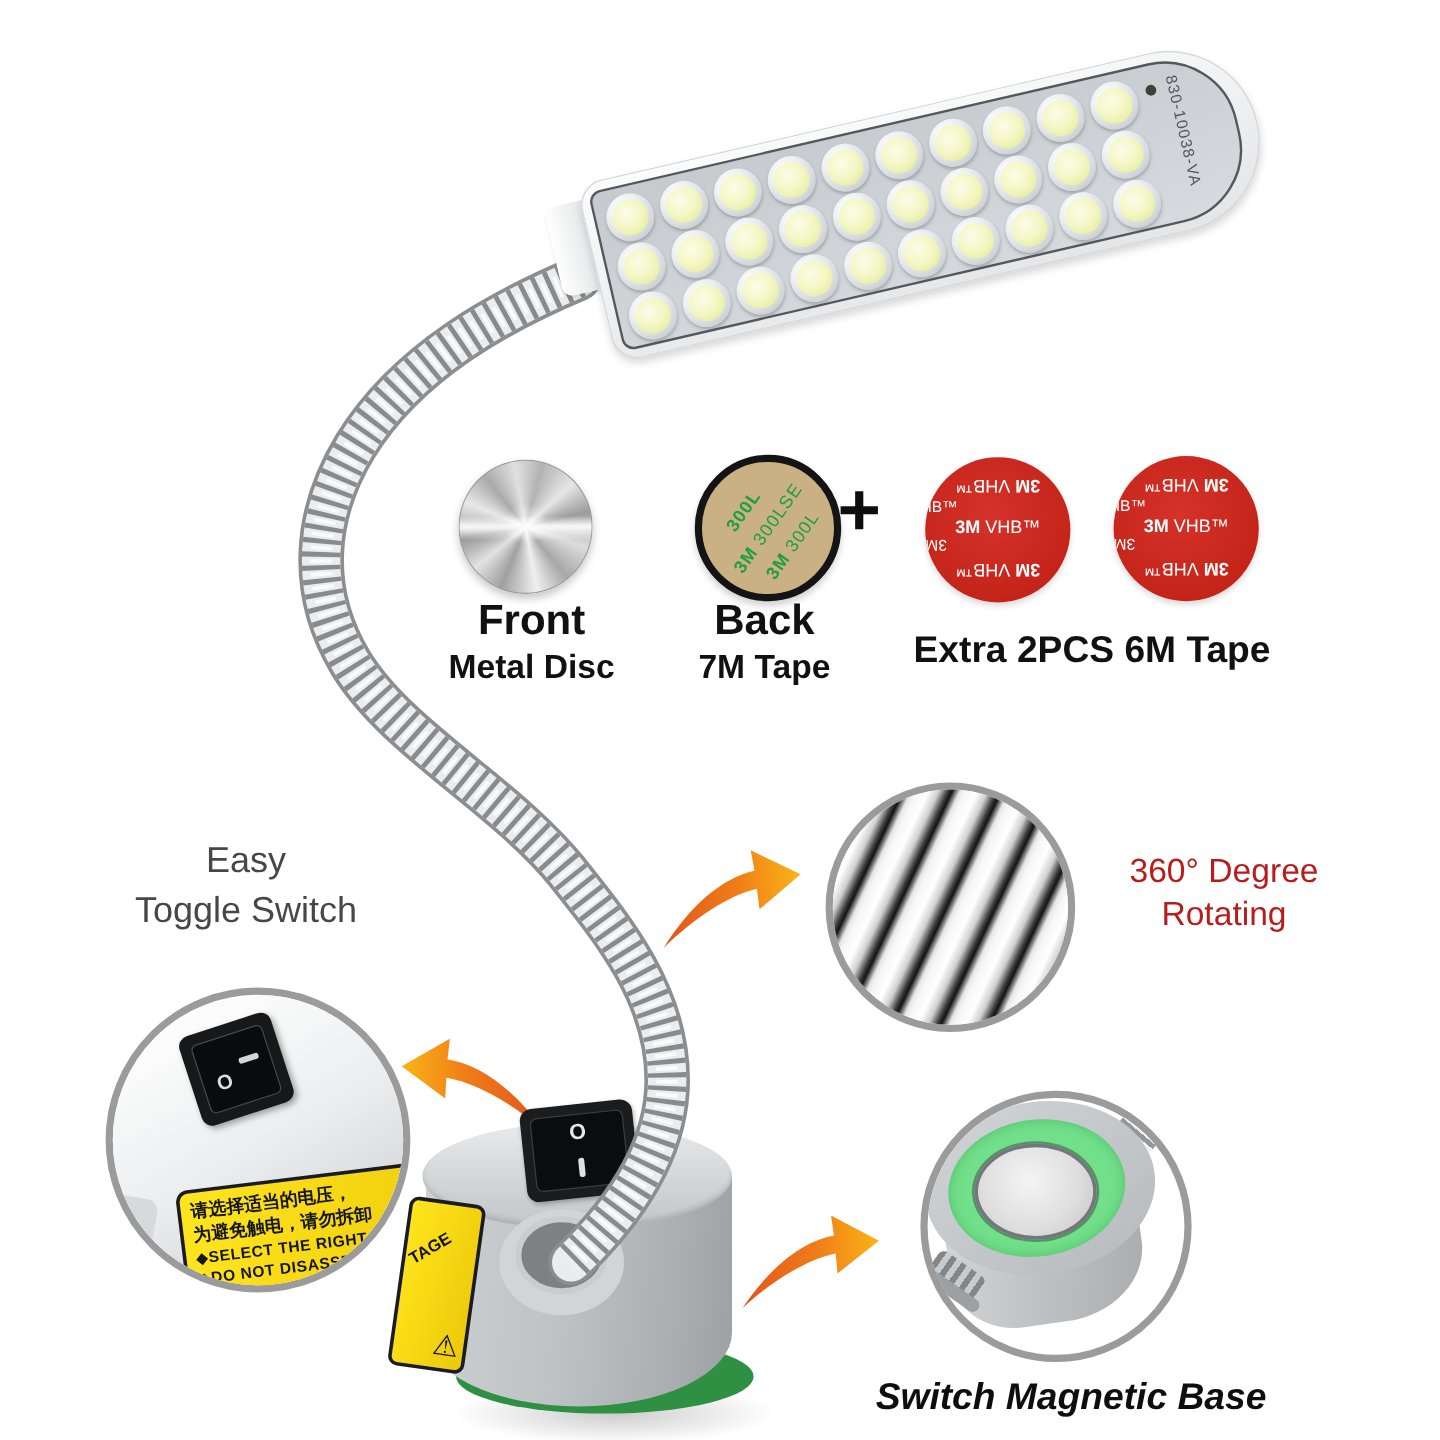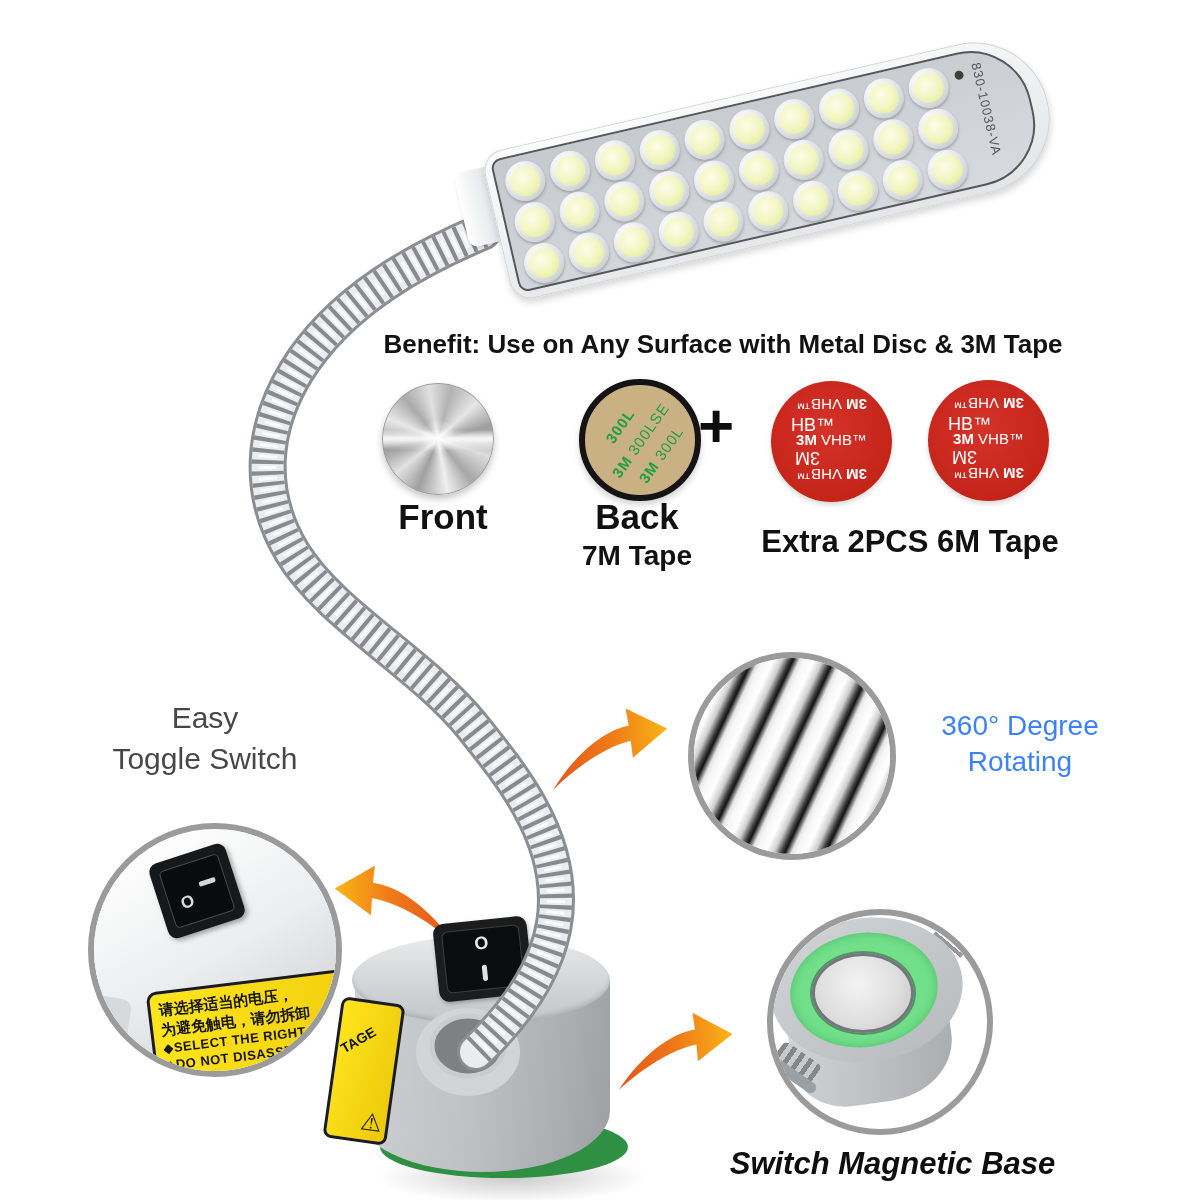--- a/index.html
+++ b/index.html
@@ -28,27 +28,27 @@
     gap:8px;transform:rotate(-55deg);}
   .lse-line{white-space:nowrap;text-align:center;color:#1f9e43;font-size:15px;letter-spacing:1px;}
   .lse-line b{font-weight:bold;}
   .plus-sign{left:698px;top:390px;font-size:62px;font-weight:bold;color:#0d0d0d;}
   .tape-red{width:121px;height:121px;border-radius:50%;background:radial-gradient(circle at 45% 40%,#d5332a,#c42318 75%,#b81f15);
     overflow:hidden;box-shadow:0 3px 5px rgba(0,0,0,.15);}
   .red1{left:771px;top:381px;} .red2{left:928px;top:380px;}
   .vhb-row{position:absolute;left:0;width:100%;text-align:center;color:#fff;font-size:15px;white-space:nowrap;}
   .vhb-row b{font-weight:bold;} .vhb-flip{transform:rotate(180deg);}
   .vhb-r1{top:15px;} .vhb-r2{top:50px;} .vhb-r3{top:85px;}
-  .vhb-frag{position:absolute;color:#fff;font-size:18px;margin-left:24px;}
+  .vhb-frag{position:absolute;color:#fff;font-size:13px;}
   .vhb-fa{left:-4px;top:34px;} .vhb-fb{left:0px;top:66px;transform:rotate(180deg);}
   .extra-label{left:755px;top:524px;width:310px;font-size:31px;font-weight:bold;}
 
   
   .easy-text{left:80px;top:697px;width:250px;font-size:30px;color:#474747;line-height:41px;}
-  .g360-text{left:885px;top:708px;width:270px;font-size:28px;color:#3b82f6;line-height:36px;}
+  .g360-text{left:885px;top:708px;width:270px;font-size:28px;color:#b91c1c;line-height:36px;}
   .magnet-text{left:725px;top:1146px;width:335px;font-size:31px;font-weight:bold;font-style:italic;color:#0e0e0e;}
 
   
   .circle{border-radius:50%;border:6px solid #9b9b9b;background:#fff;overflow:hidden;box-sizing:border-box;}
   .toggle-circle{left:88px;top:823px;width:254px;height:254px;}
   .tc-backing{position:absolute;left:-25px;top:148px;width:300px;height:150px;background:#e6e8ea;transform:rotate(-8deg);}
   .tc-disc{position:absolute;left:-48px;top:2px;width:335px;height:238px;border-radius:50%;transform:rotate(-10deg);
     background:linear-gradient(160deg,#fcfcfc 18%,#ebedee 52%,#d3d6d8 82%);
     box-shadow:inset 0 -8px 12px rgba(0,0,0,.10);}
   .tc-tab{position:absolute;left:-8px;top:168px;width:42px;height:58px;background:#d7d9db;border-radius:10px;transform:rotate(10deg);}
@@ -130,25 +130,25 @@
     box-shadow:0 2px 3px rgba(0,0,0,.12);}
 
   .z1{z-index:1}.z2{z-index:2}.z3{z-index:3}.z4{z-index:4}
   #neck-svg{position:absolute;left:0;top:0;z-index:5;pointer-events:none;}
 </style>
 </head>
 <body>
 
 <div id="stage">
 
-  <div class="abs ctr nowrap benefit-title z1">Benefit: Use on Any Surface with Metal Disc &amp; 3M Tape</div>
 
   <div class="abs metal-disc z1"></div>
   <div class="abs ctr front-label z1">
     <div class="lbl-big">Front</div>
+    <div class="lbl-sub">Metal Disc</div>
   </div>
 
   <div class="abs tape-back z1">
     <div class="tape-back-rot">
       <div class="lse-line"><b>300L</b></div>
       <div class="lse-line"><b>3M</b>&nbsp;<span>300LSE</span></div>
       <div class="lse-line"><b>3M</b>&nbsp;<span>300L</span></div>
     </div>
   </div>
   <div class="abs ctr back-label z1">

